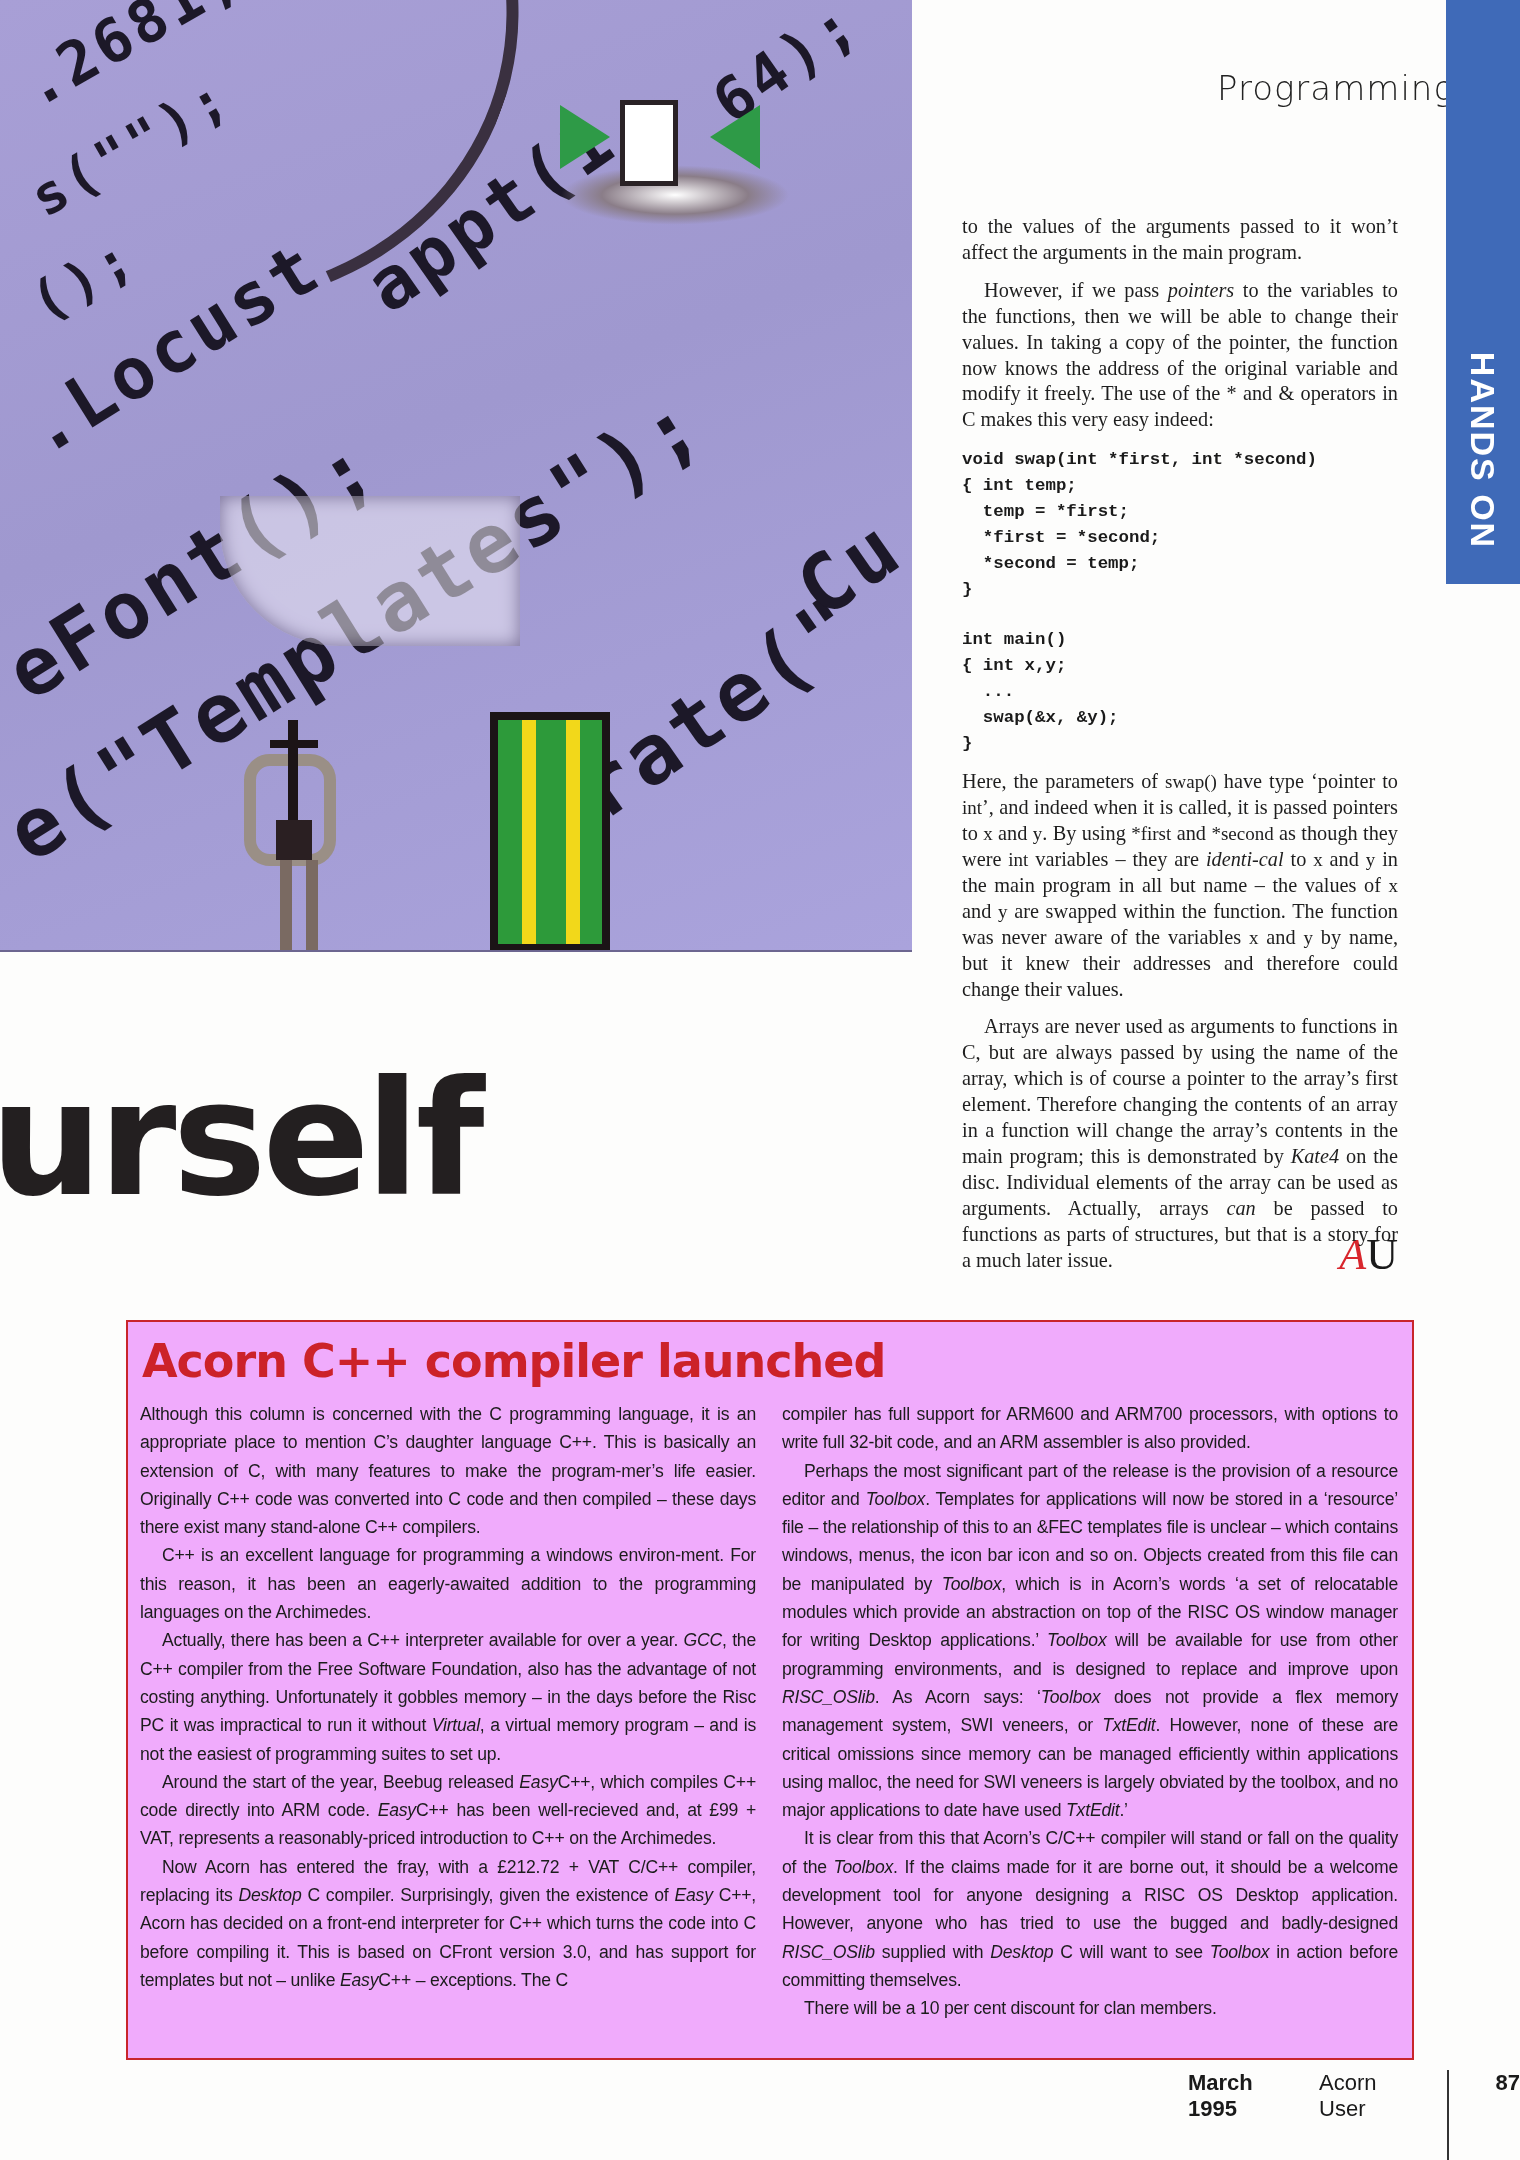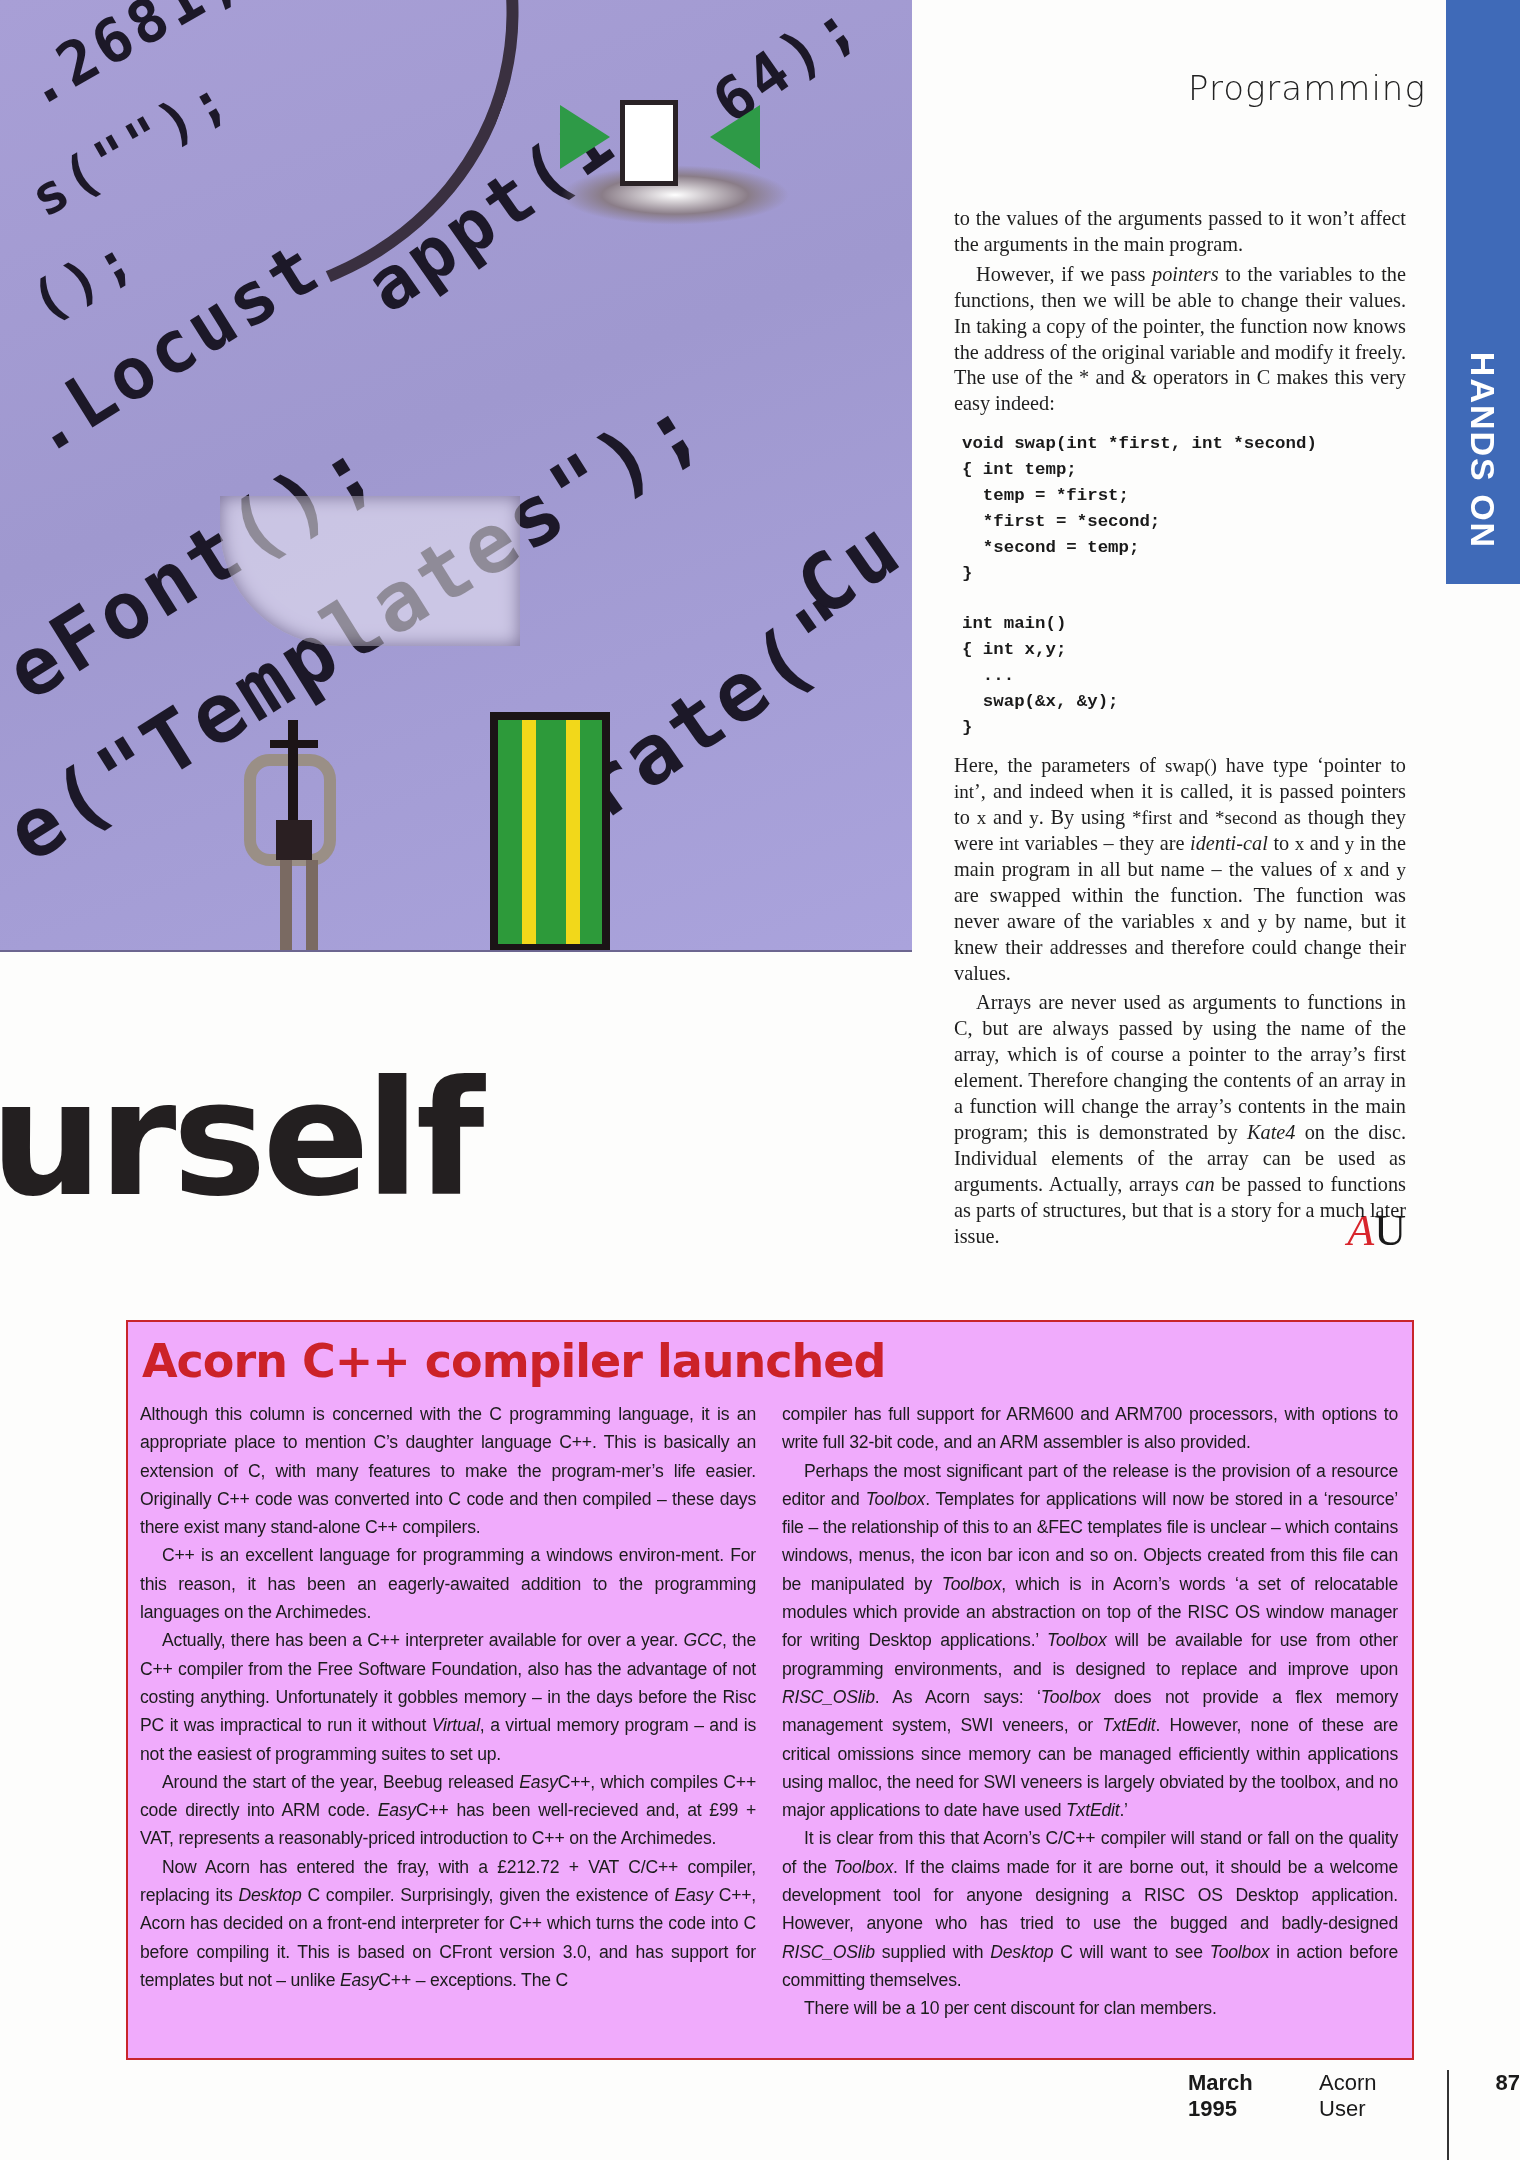--- a/index.html
+++ b/index.html
@@ -39,41 +39,41 @@
   .icon-green {
     position: absolute; left: 490px; top: 712px; width: 120px; height: 240px;
     background: #2d9a3a; border: 8px solid #1b1416; box-sizing: border-box;
   }
   .icon-green .stripe { position: absolute; top: 0; bottom: 0; width: 14px; background: #f2d81a; }
   .icon-wrench {
     position: absolute; left: 240px; top: 720px; width: 120px; height: 230px;
   }
   
   .section-label {
-    position: absolute; left: 1188px; top: 68px; font-size: 34px;
+    position: absolute; left: 1217px; top: 68px; font-size: 34px;
     font-family: "DejaVu Sans", sans-serif; font-weight: 300; color: #222; letter-spacing: 1px;
   }
   .side-tab {
     position: absolute; left: 1446px; top: 0; width: 74px; height: 584px;
     background: #3f6ab8;
   }
   .side-tab-label {
     position: absolute; left: 1448px; top: 320px; width: 70px; height: 260px;
     display: flex; align-items: center; justify-content: center;
   }
   .side-tab-label span {
     display: block; transform: rotate(90deg); white-space: nowrap;
     color: #fff; font-family: "Liberation Sans", sans-serif; font-weight: bold;
     font-size: 34px; letter-spacing: 2px;
   }
   .col-right {
     position: absolute; left: 950px; top: 202px; width: 460px;
     font-size: 20.3px; line-height: 25.9px; text-align: justify; color: #1e1e1e;
   }
-  .col-right p { margin: 4px; }
+  .col-right p { margin: 12px; }
   .col-right p.indent { text-indent: 22px; }
   .code-block {
     margin: 14px 0 12px 12px; font-family: "Liberation Mono", monospace;
     font-size: 17.4px; line-height: 26px; white-space: pre; font-weight: bold; color: #1a1a1a;
   }
   .inline-code { font-size: 19px; }
   .au-logo {
     display: inline-block; float: right; font-family: "Liberation Serif", serif;
     font-size: 44px; line-height: 34px; margin-top: -10px;
   }

